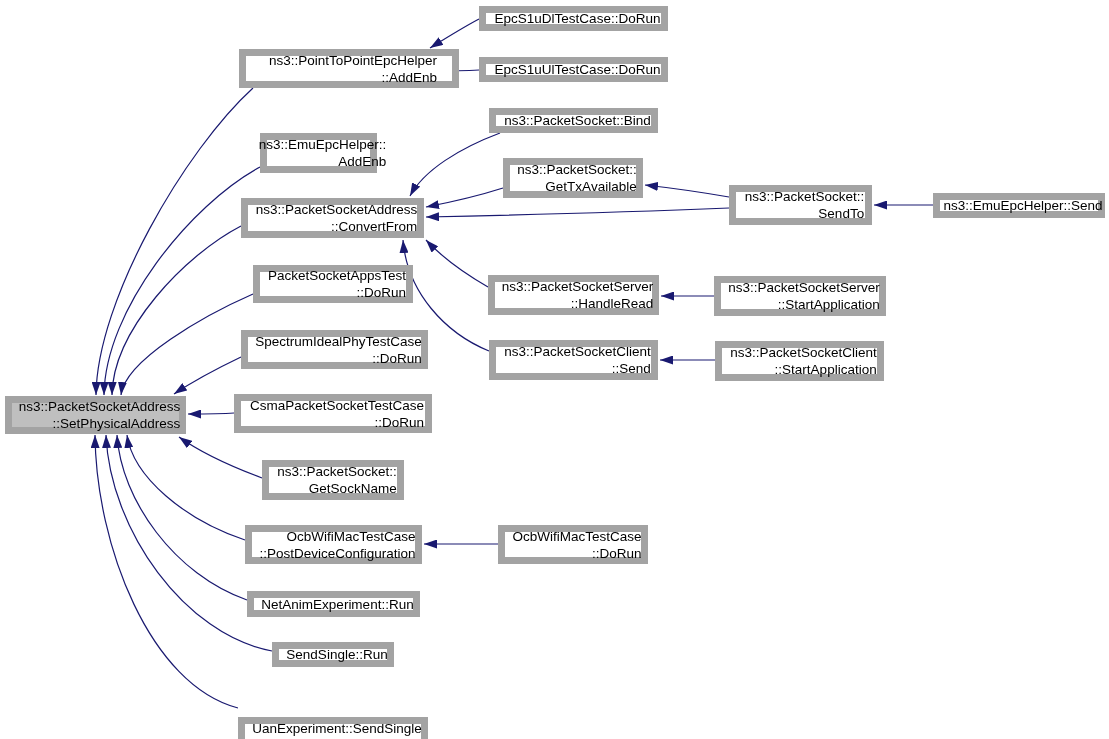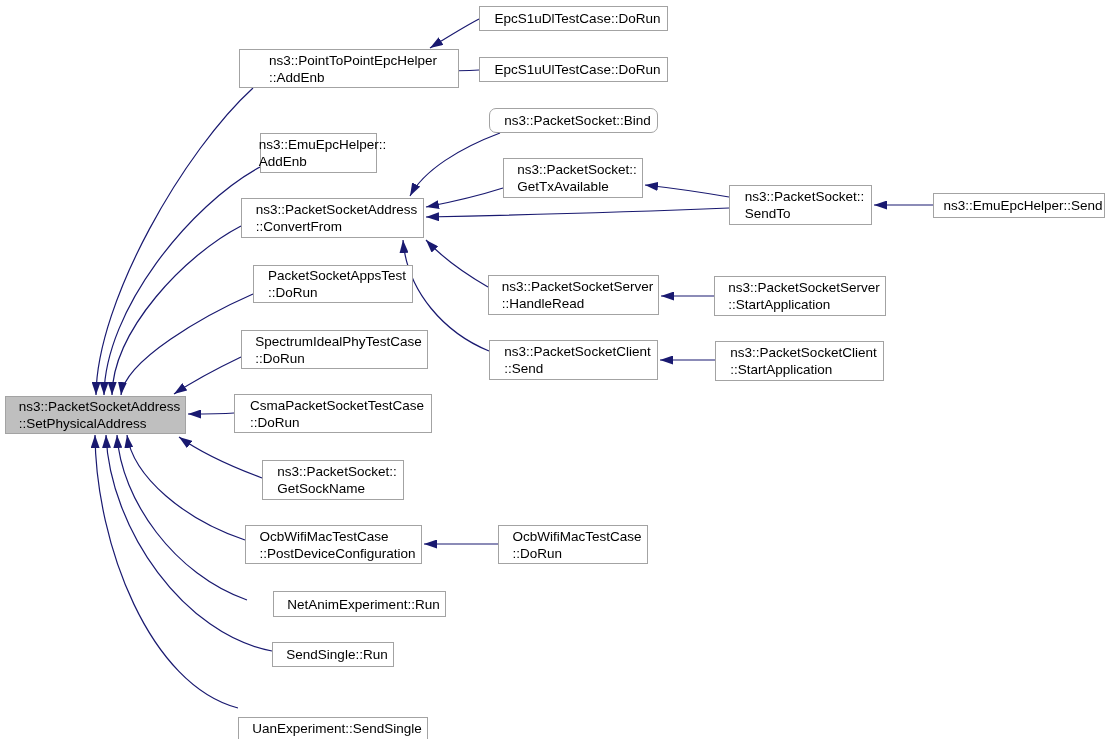--- a/index.html
+++ b/index.html
@@ -18,26 +18,26 @@
   #edge-layer {
     position: absolute;
     left: 0;
     top: 0;
     width: 1109px;
     height: 739px;
   }
   .node {
     position: absolute;
     box-sizing: border-box;
-    border: 1px solid #a3a3a3;
+    border: 7px solid #a3a3a3;
     background: #ffffff;
     display: flex;
     align-items: center;
     justify-content: center;
-    text-align: left;
+    text-align: right;
     color: #000000;
     font-size: 13.5px;
     line-height: 17px;
     cursor: pointer;
     padding-left: 8px;
   }
   .node > span {
     white-space: pre-line;
     display: block;
     padding: 0 2px;
@@ -99,21 +99,21 @@
       <div class="node" style="left: 479px; top: 6px; width: 189px; height: 25px;">
         <span>EpcS1uDlTestCase::DoRun</span>
       </div>
       <div class="node" style="left: 479px; top: 57px; width: 189px; height: 25px;">
         <span>EpcS1uUlTestCase::DoRun</span>
       </div>
       <div class="node" style="left: 260px; top: 133px; width: 117px; height: 40px;">
         <span>ns3::EmuEpcHelper::
 AddEnb</span>
       </div>
-      <div class="node" style="left: 489px; top: 108px; width: 169px; height: 25px; border-radius: 7px;">
+      <div class="node" style="left: 489px; top: 108px; width: 169px; height: 25px;">
         <span>ns3::PacketSocket::Bind</span>
       </div>
       <div class="node" style="left: 503px; top: 158px; width: 140px; height: 40px;">
         <span>ns3::PacketSocket::
 GetTxAvailable</span>
       </div>
       <div class="node" style="left: 241px; top: 198px; width: 183px; height: 40px;">
         <span>ns3::PacketSocketAddress
 ::ConvertFrom</span>
       </div>
@@ -157,21 +157,21 @@
 GetSockName</span>
       </div>
       <div class="node" style="left: 245px; top: 525px; width: 177px; height: 39px;">
         <span>OcbWifiMacTestCase
 ::PostDeviceConfiguration</span>
       </div>
       <div class="node" style="left: 498px; top: 525px; width: 150px; height: 39px;">
         <span>OcbWifiMacTestCase
 ::DoRun</span>
       </div>
-      <div class="node" style="left: 247px; top: 591px; width: 173px; height: 26px; margin-left: 26px;">
+      <div class="node" style="left: 247px; top: 591px; width: 173px; height: 26px;">
         <span>NetAnimExperiment::Run</span>
       </div>
       <div class="node" style="left: 272px; top: 642px; width: 122px; height: 25px;">
         <span>SendSingle::Run</span>
       </div>
       <div class="node" style="left: 238px; top: 693px; width: 190px; height: 40px; margin-top: 24px;">
         <span>UanExperiment::SendSingle
 Packet</span>
       </div>
     </div>

